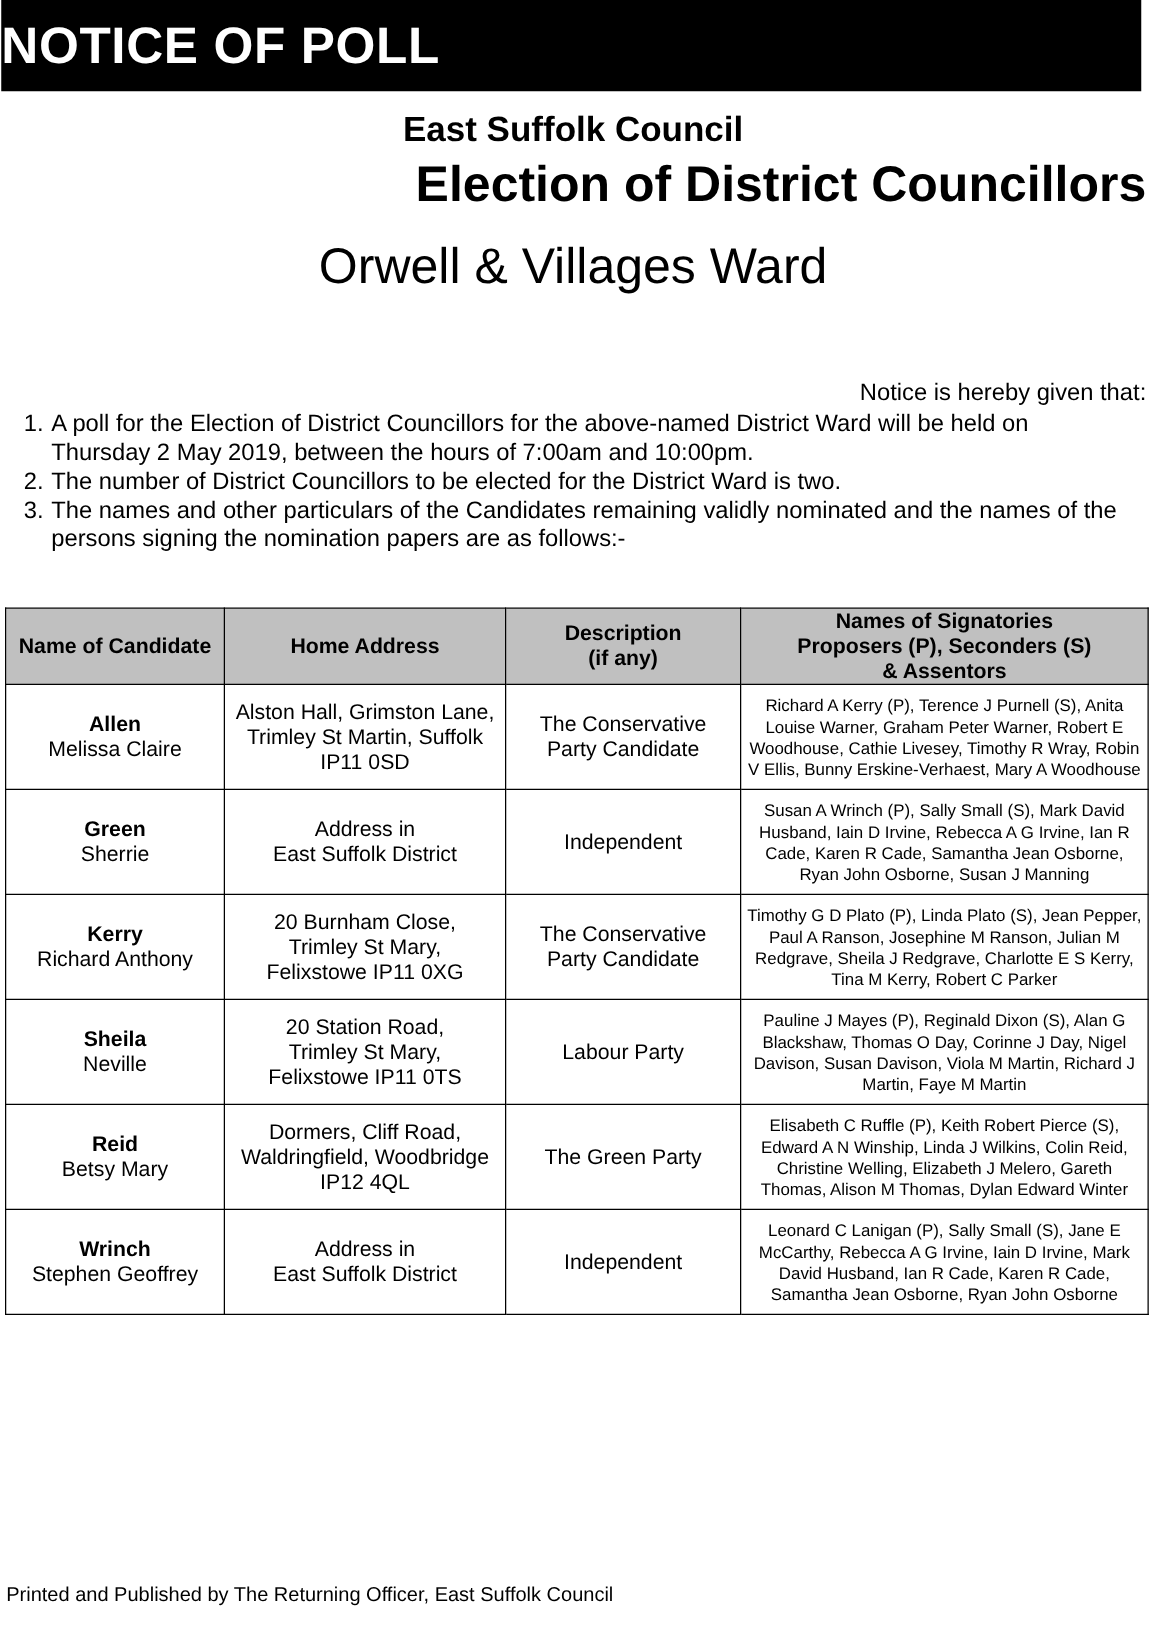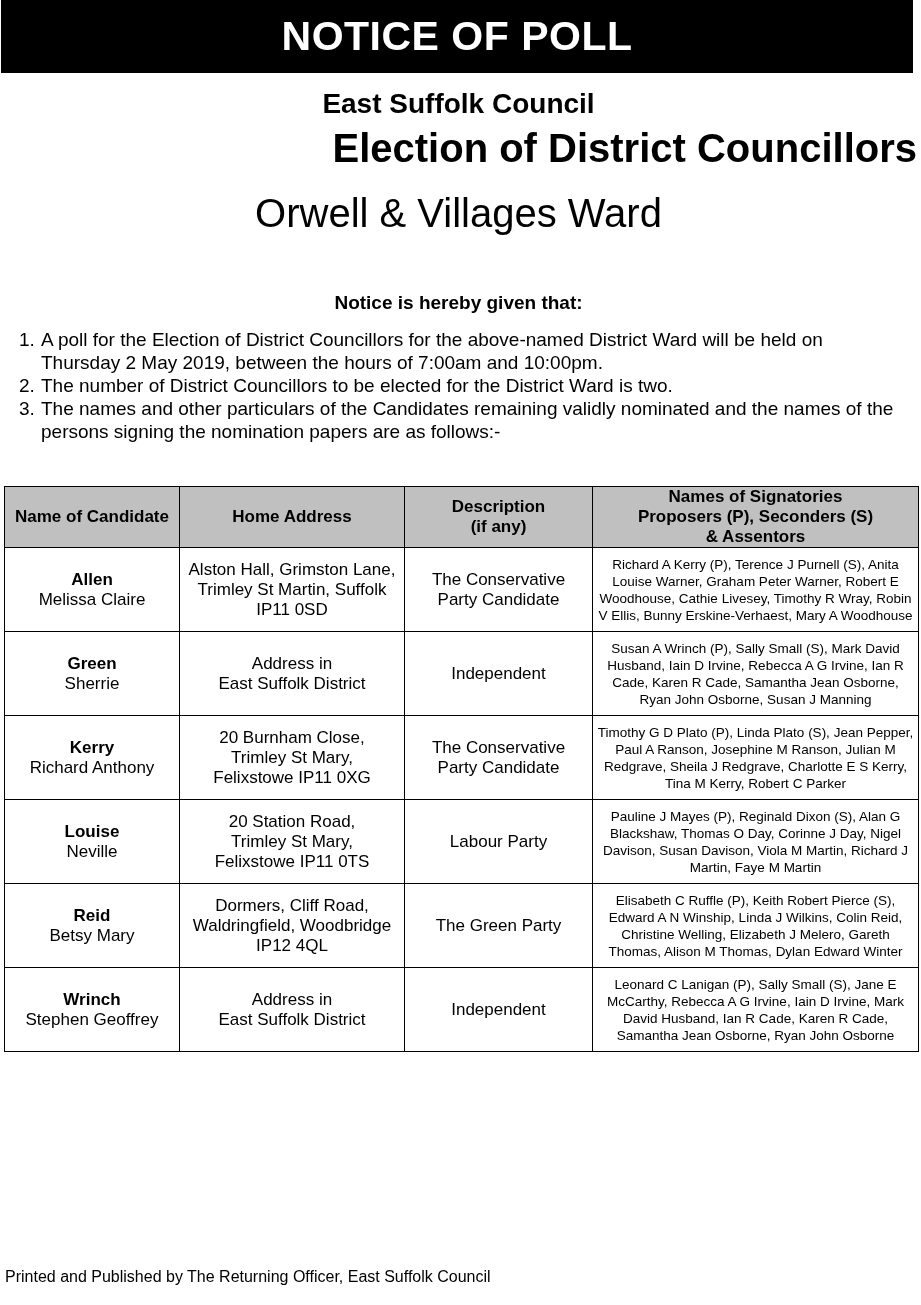--- a/index.html
+++ b/index.html
@@ -18,21 +18,21 @@
     .title-bar {
       position: absolute;
       left: 1px;
       top: 0;
       width: 912px;
       height: 73px;
       background: #000000;
       color: #ffffff;
       display: flex;
       align-items: center;
-      justify-content: center;
+      justify-content: flex-start;
       font-weight: bold;
       font-size: 41px;
       letter-spacing: 0.5px;
     }
     .council {
       position: absolute;
       left: 0;
       top: 88px;
       width: 917px;
       text-align: center;
@@ -53,24 +53,24 @@
       left: 0;
       top: 191px;
       width: 917px;
       text-align: center;
       font-weight: normal;
       font-size: 40px;
     }
     .notice-heading {
       position: absolute;
       left: 0;
-      top: 292px;
-      width: 917px;
-      text-align: center;
-      font-weight: bold;
+      top: 304px;
+      width: 917px;
+      text-align: right;
+      font-weight: normal;
       font-size: 19px;
     }
     .notice-list {
       position: absolute;
       left: 19px;
       top: 328px;
       width: 880px;
       font-size: 19px;
       line-height: 23px;
       margin: 0;
@@ -232,21 +232,21 @@
         <span class="addr-line">Felixstowe IP11 0XG</span>
       </td>
       <td>
         <span class="addr-line">The Conservative</span>
         <span class="addr-line">Party Candidate</span>
       </td>
       <td class="sig-cell">Timothy G D Plato (P), Linda Plato (S), Jean Pepper, Paul A Ranson, Josephine M Ranson, Julian M Redgrave, Sheila J Redgrave, Charlotte E S Kerry, Tina M Kerry, Robert C Parker</td>
     </tr>
     <tr>
       <td class="name-cell">
-        <span class="surname">Louise</span>
+        <span class="surname">Sheila</span>
         <span class="forenames">Neville</span>
       </td>
       <td>
         <span class="addr-line">20 Station Road,</span>
         <span class="addr-line">Trimley St Mary,</span>
         <span class="addr-line">Felixstowe IP11 0TS</span>
       </td>
       <td>
         <span class="addr-line">Labour Party</span>
       </td>

